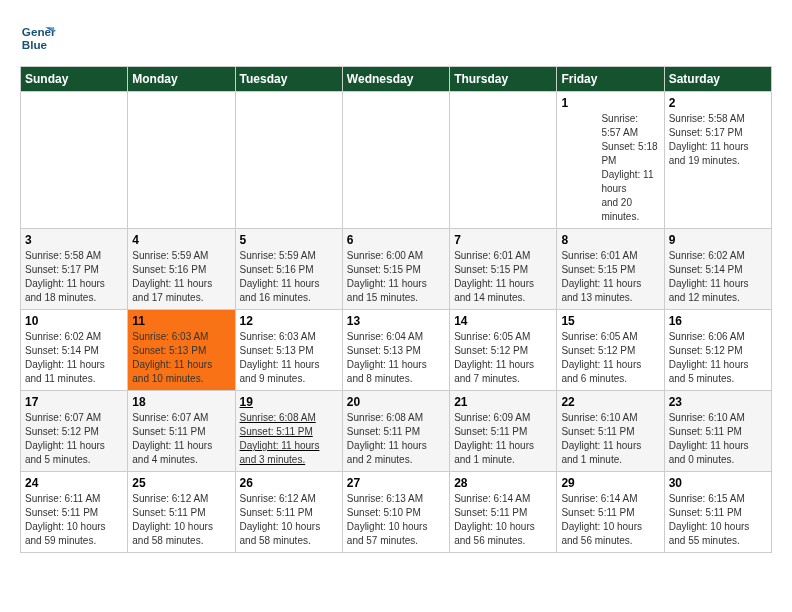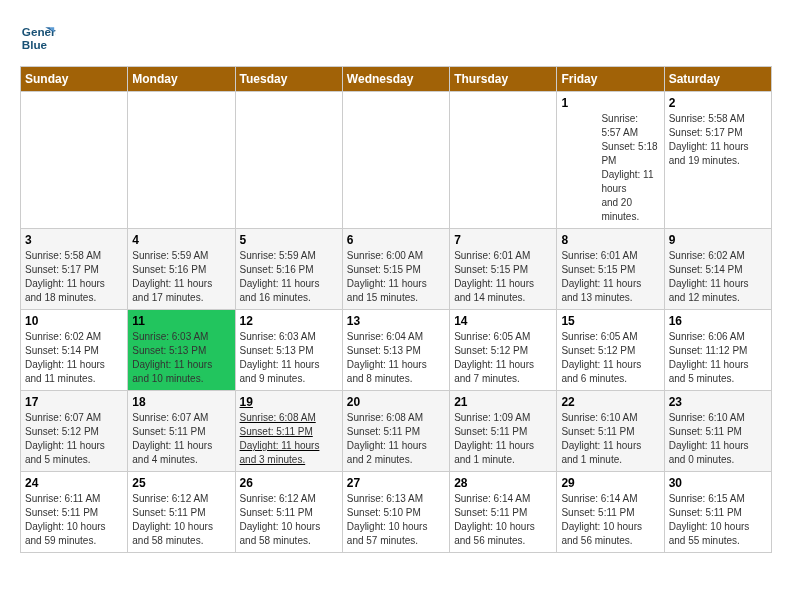--- a/index.html
+++ b/index.html
@@ -37,21 +37,21 @@
       font-size: 14px;
       color: #444;
       margin-top: 2px;
     }
     .calendar {
       width: 100%;
       border-collapse: collapse;
       font-size: 11px;
     }
     .calendar th {
-      background-color: #a16207;
+      background-color: #14532d;
       color: #fff;
       padding: 5px 4px;
       text-align: left;
       font-size: 12px;
       border: 1px solid #ccc;
     }
     .calendar td {
       border: 1px solid #ccc;
       vertical-align: top;
       padding: 4px;
@@ -183,21 +183,21 @@
         </td>
       </tr>
       <tr>
         <td style="background-color: rgb(255, 255, 255);">
           <div class="day-number">10</div>
           <div class="day-info" style="white-space: pre-line;">Sunrise: 6:02 AM
 Sunset: 5:14 PM
 Daylight: 11 hours
 and 11 minutes.</div>
         </td>
-        <td style="background-color: #22c55e;">
+        <td style="background-color: #f97316;">
           <div class="day-number">11</div>
           <div class="day-info" style="white-space: pre-line;">Sunrise: 6:03 AM
 Sunset: 5:13 PM
 Daylight: 11 hours
 and 10 minutes.</div>
         </td>
         <td style="background-color: rgb(255, 255, 255);">
           <div class="day-number">12</div>
           <div class="day-info" style="white-space: pre-line;">Sunrise: 6:03 AM
 Sunset: 5:13 PM
@@ -221,21 +221,21 @@
         <td style="background-color: rgb(255, 255, 255);">
           <div class="day-number">15</div>
           <div class="day-info" style="white-space: pre-line;">Sunrise: 6:05 AM
 Sunset: 5:12 PM
 Daylight: 11 hours
 and 6 minutes.</div>
         </td>
         <td style="background-color: rgb(255, 255, 255);">
           <div class="day-number">16</div>
           <div class="day-info" style="white-space: pre-line;">Sunrise: 6:06 AM
-Sunset: 11:12 PM
+Sunset: 5:12 PM
 Daylight: 11 hours
 and 5 minutes.</div>
         </td>
       </tr>
       <tr>
         <td style="background-color: rgb(245, 245, 245);">
           <div class="day-number">17</div>
           <div class="day-info" style="white-space: pre-line;">Sunrise: 6:07 AM
 Sunset: 5:12 PM
 Daylight: 11 hours
@@ -257,21 +257,21 @@
         </td>
         <td style="background-color: rgb(245, 245, 245);">
           <div class="day-number">20</div>
           <div class="day-info" style="white-space: pre-line;">Sunrise: 6:08 AM
 Sunset: 5:11 PM
 Daylight: 11 hours
 and 2 minutes.</div>
         </td>
         <td style="background-color: rgb(245, 245, 245);">
           <div class="day-number">21</div>
-          <div class="day-info" style="white-space: pre-line;">Sunrise: 1:09 AM
+          <div class="day-info" style="white-space: pre-line;">Sunrise: 6:09 AM
 Sunset: 5:11 PM
 Daylight: 11 hours
 and 1 minute.</div>
         </td>
         <td style="background-color: rgb(245, 245, 245);">
           <div class="day-number">22</div>
           <div class="day-info" style="white-space: pre-line;">Sunrise: 6:10 AM
 Sunset: 5:11 PM
 Daylight: 11 hours
 and 1 minute.</div>

